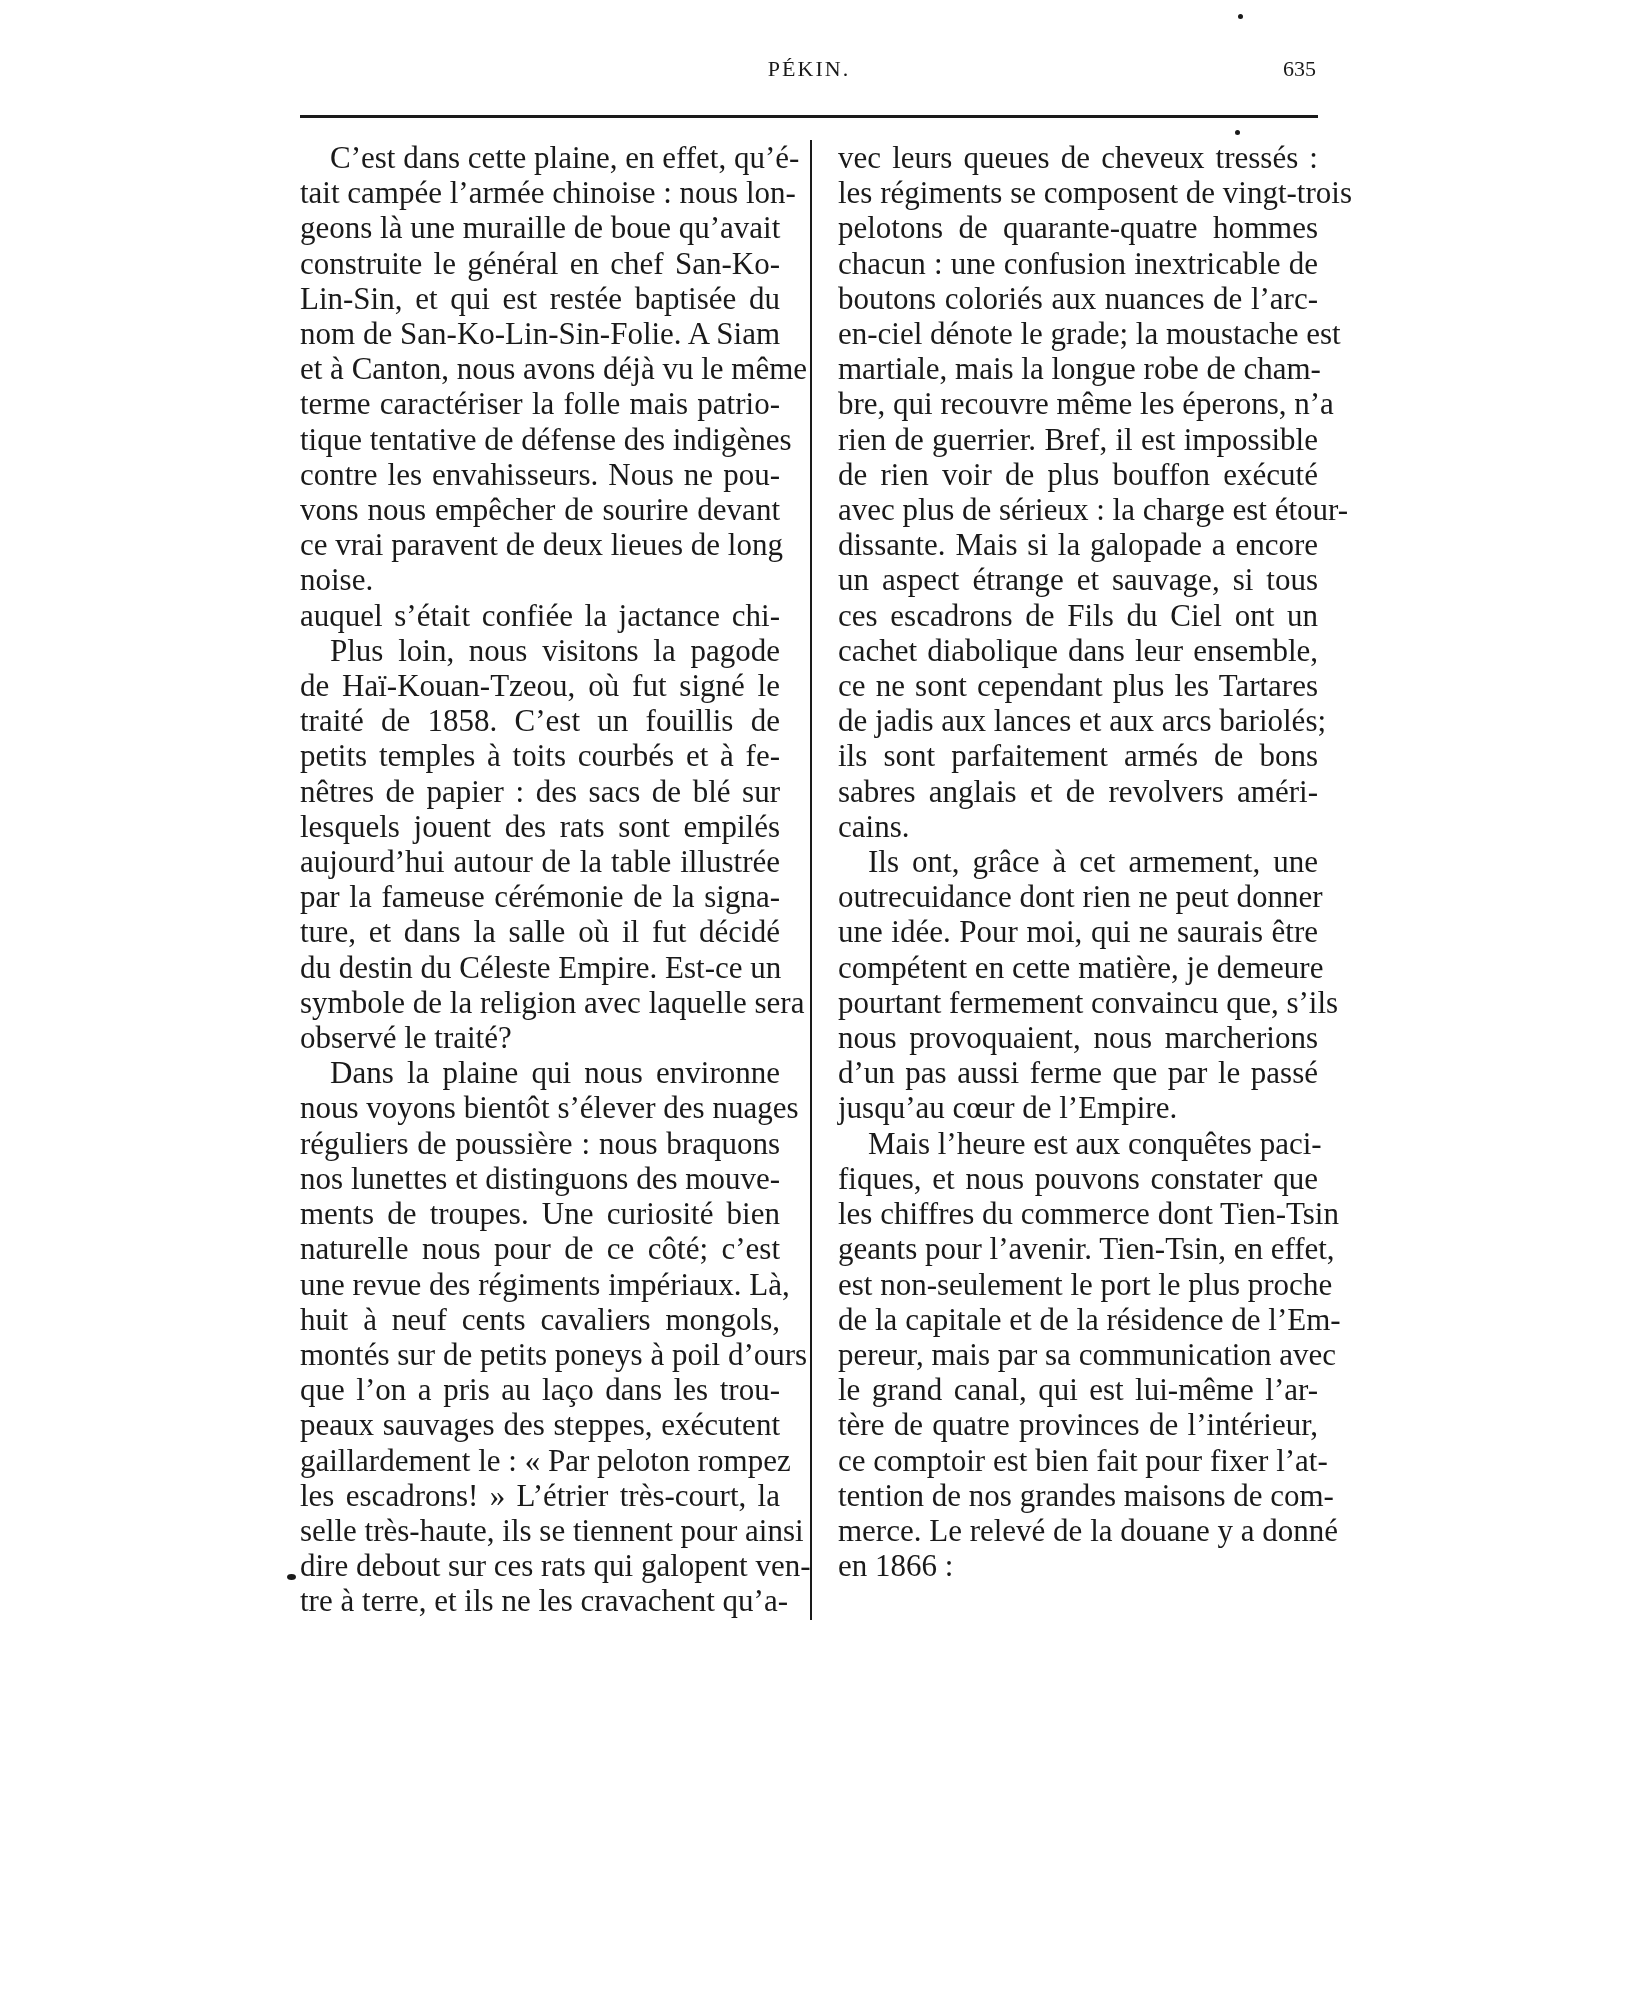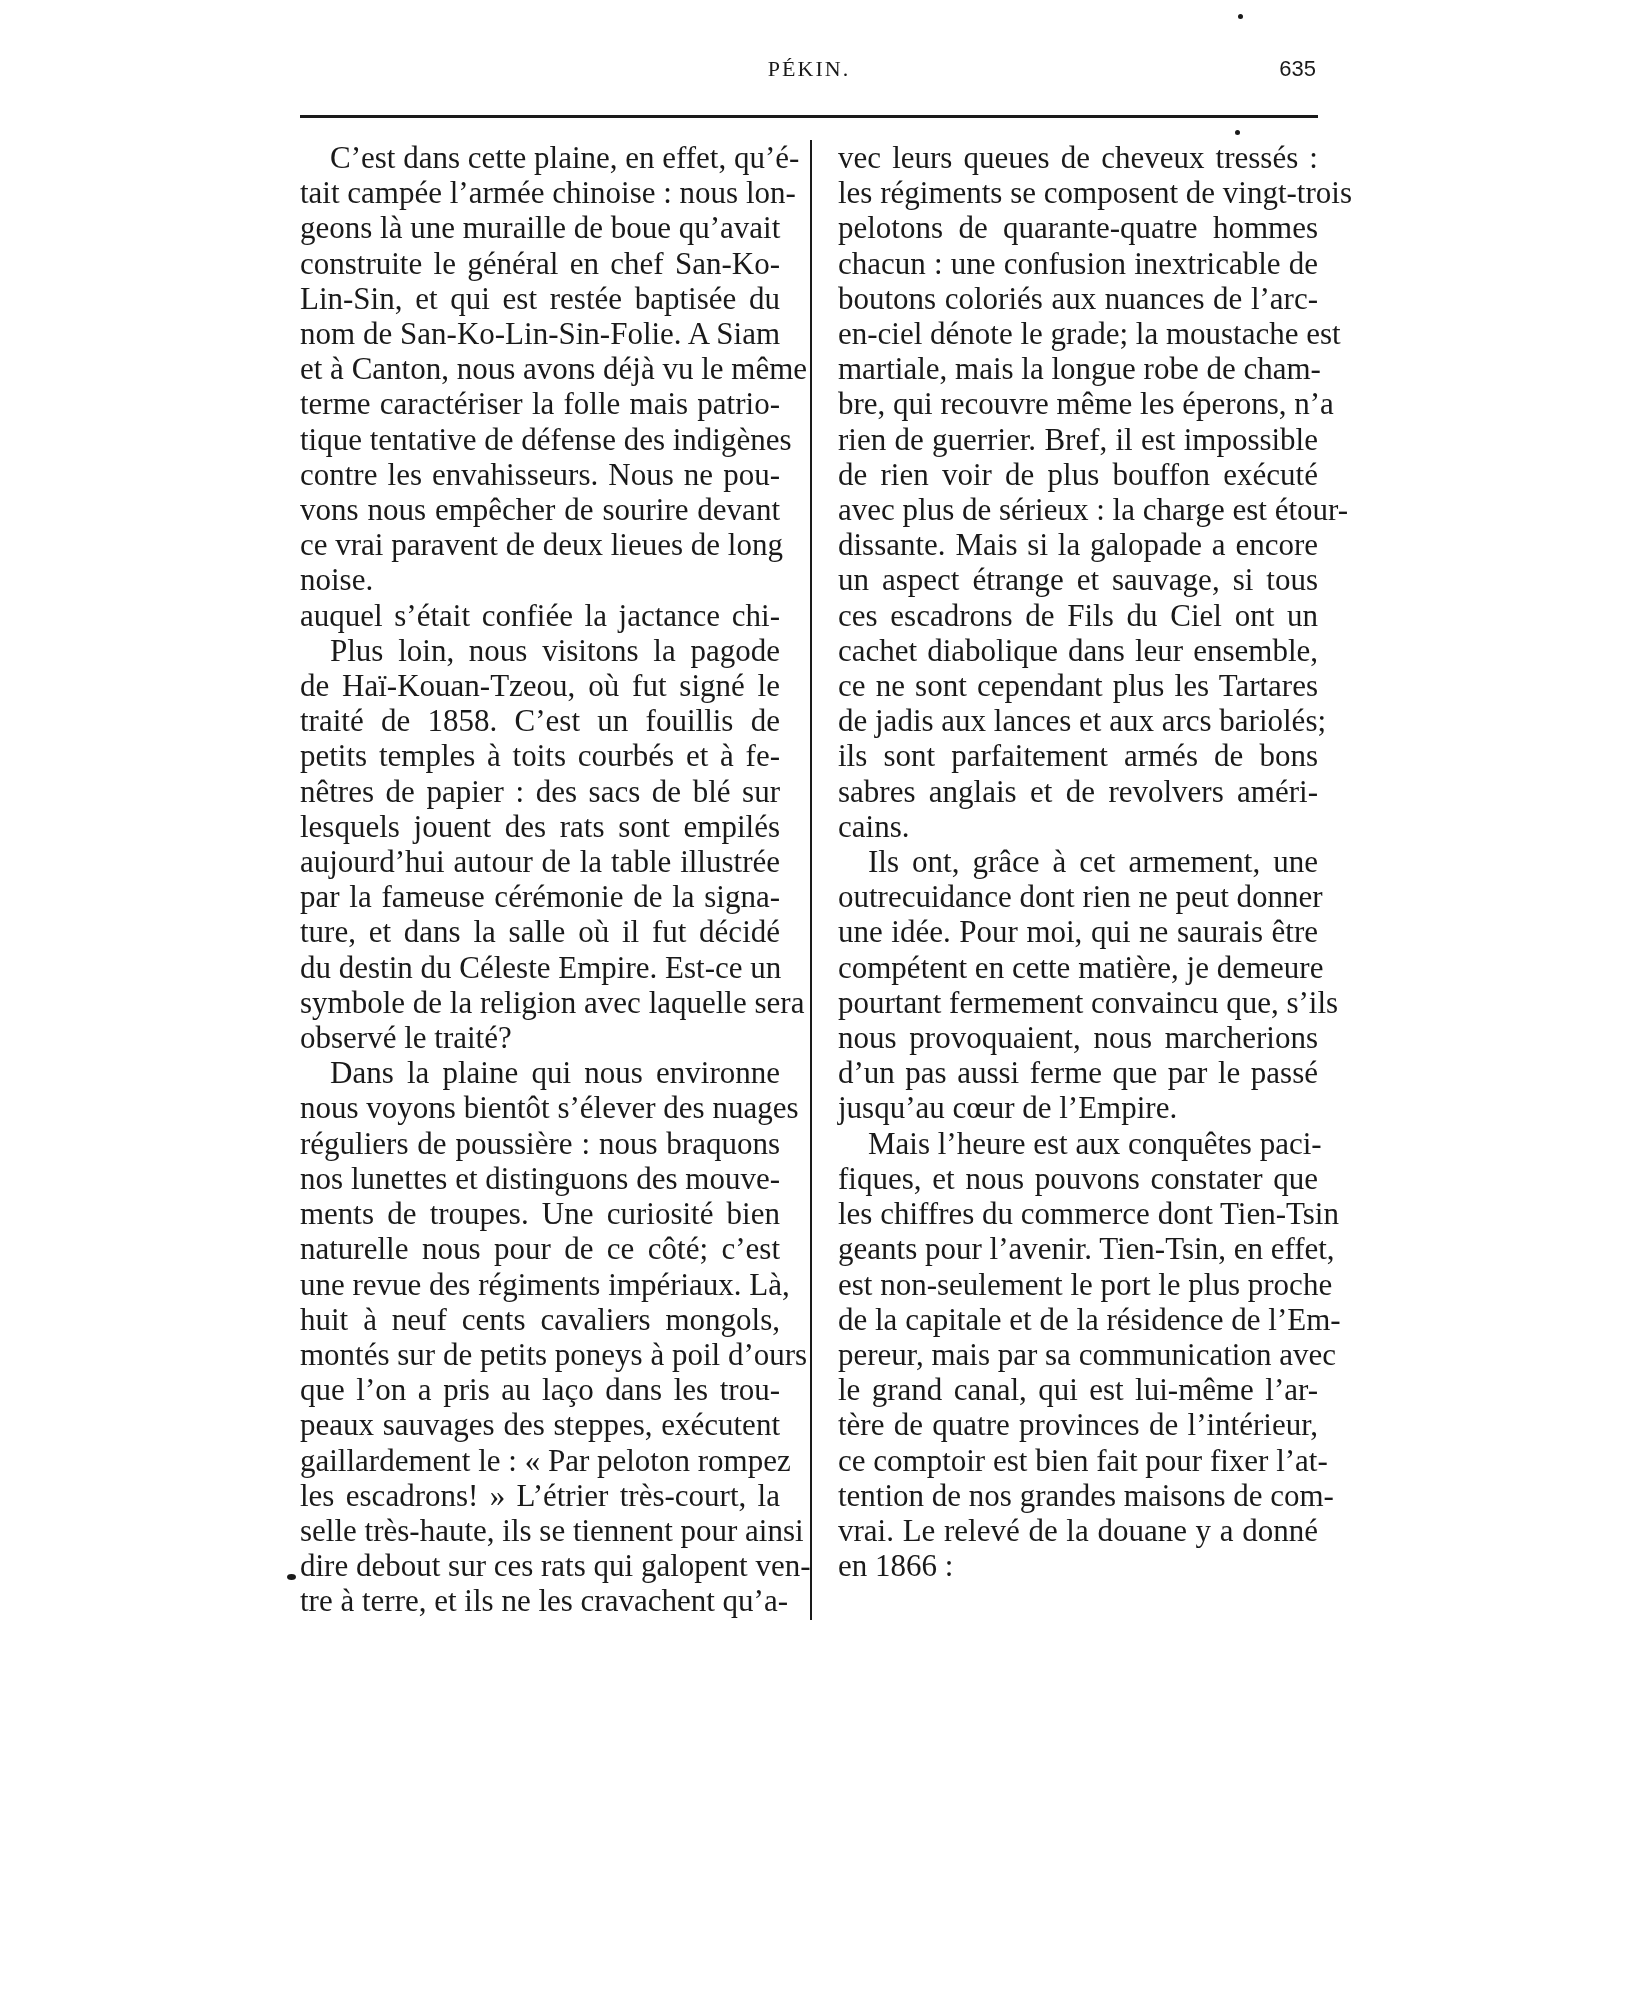--- a/index.html
+++ b/index.html
@@ -1,20 +1,20 @@
 <!DOCTYPE html>
 <html><head>
 <meta charset="utf-8">
 <style>
   html, body { margin: 0; padding: 0; background: #ffffff; }
   body { width: 1630px; height: 2000px; position: relative; overflow: hidden; font-family: "DejaVu Serif", "Liberation Serif", serif; color: #1a1a1a; }
   .page { position: absolute; left: 0; top: 0; width: 1630px; height: 2000px; }
   .header { position: absolute; left: 300px; top: 56px; width: 1018px; height: 40px; }
   .running-title { position: absolute; left: 0; right: 0; top: 0; text-align: center; font-family: "Liberation Serif", serif; font-size: 22px; letter-spacing: 2px; }
-  .page-number { position: absolute; right: 2px; top: 0; font-family: Liberation Sans, sans-serif; font-size: 22px; }
+  .page-number { position: absolute; right: 2px; top: 0; font-family: Liberation Serif, serif; font-size: 22px; }
   .rule { position: absolute; left: 300px; top: 115px; width: 1018px; height: 0; border-top: 3px solid #1a1a1a; }
   .column { position: absolute; top: 140px; width: 480px; font-family: "Liberation Serif", serif; font-size: 31px; line-height: 35.2px; text-align: justify; }
   .col-left { left: 300px; }
   .col-right { left: 830px; margin-left: 8px; }
   .col-divider { position: absolute; left: 810px; top: 140px; width: 0; height: 1480px; border-left: 2px solid #1a1a1a; }
   .line { display: block; white-space: nowrap; text-align-last: justify; overflow: visible; }
   .line.last { text-align-last: left; }
   .line.indent { padding-left: 30px; }
   .speck { position: absolute; width: 5px; height: 5px; border-radius: 50%; background: #1a1a1a; }
 </style>
@@ -106,20 +106,20 @@
       <span class="line">fiques, et nous pouvons constater que</span>
       <span class="line">les chiffres du commerce dont Tien-Tsin</span>
       <span class="line">geants pour l’avenir. Tien-Tsin, en effet,</span>
       <span class="line">est non-seulement le port le plus proche</span>
       <span class="line">de la capitale et de la résidence de l’Em-</span>
       <span class="line">pereur, mais par sa communication avec</span>
       <span class="line">le grand canal, qui est lui-même l’ar-</span>
       <span class="line">tère de quatre provinces de l’intérieur,</span>
       <span class="line">ce comptoir est bien fait pour fixer l’at-</span>
       <span class="line">tention de nos grandes maisons de com-</span>
-      <span class="line">vrai. Le relevé de la douane y a donné</span>
+      <span class="line">merce. Le relevé de la douane y a donné</span>
       <span class="line last">en 1866 :</span>
     </div>
 
   <div class="speck" style="left:1238px; top:14px;"></div>
   <div class="speck" style="left:1235px; top:130px;"></div>
   <div class="speck" style="left:287px; top:1574px; width:9px; height:6px;"></div>
 </div>
 
 </body></html>

